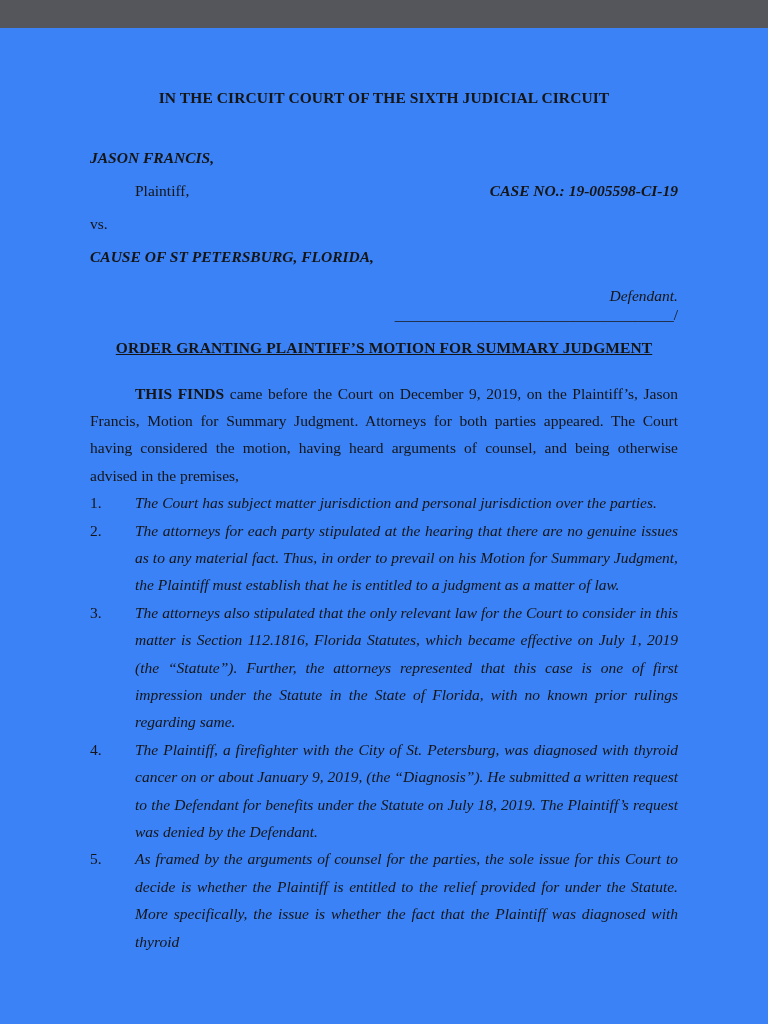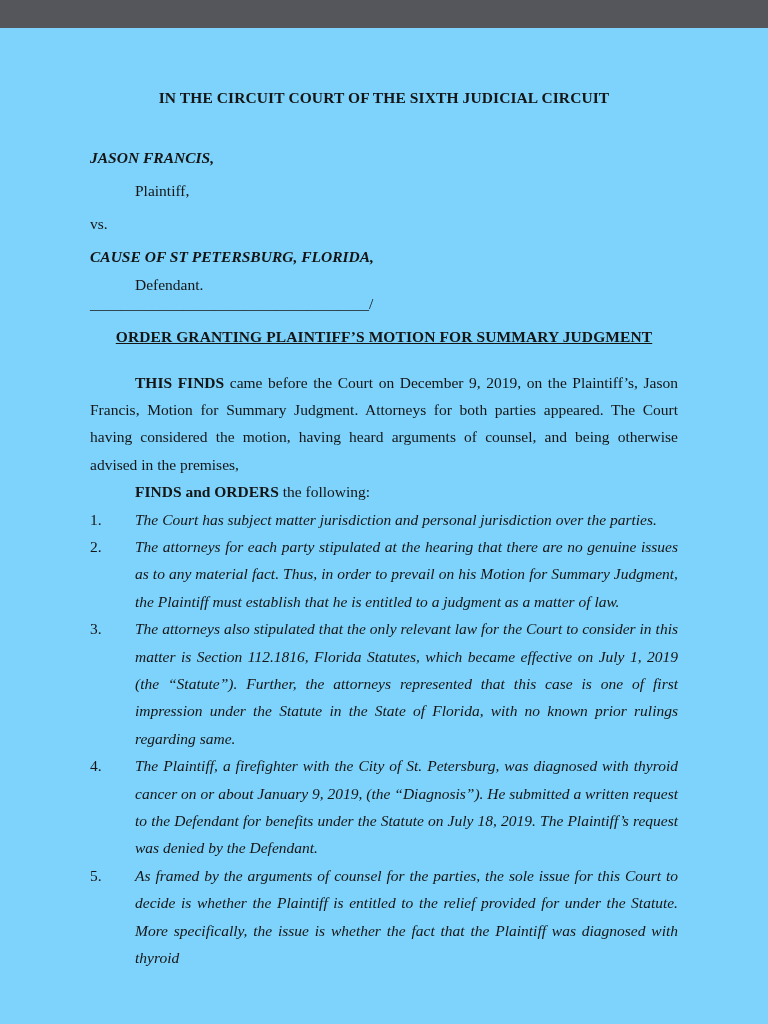--- a/index.html
+++ b/index.html
@@ -12,45 +12,46 @@
     color: #151515;
   }
   .top-bar {
     width: 100%;
     height: 28px;
     background: #54565c;
   }
   .page {
     width: 768px;
     height: 996px;
-    background: #7dd3fc;
+    background: #3b82f6;
     padding: 60px 90px 0 90px;
     font-size: 15.5px;
   }
   .court-header {
     text-align: center;
     font-weight: 700;
     line-height: 19.5px;
     letter-spacing: 0.1px;
   }
   .caption { margin-top: 40px; }
   .cap-line { line-height: 19px; }
   .mt { margin-top: 14px; }
-  .mt-sm { margin-top: 9px; }
+  .mt-sm { margin-top: 20px; font-style: italic; }
   .bold { font-weight: 700; font-style: italic; }
-  .indent1 { padding-left: 45px; }
+  .indent1 { padding-left: 45px; text-align: right; }
   .cap-row {
     display: flex;
     justify-content: space-between;
     align-items: baseline;
   }
   .separator {
     line-height: 19px;
     letter-spacing: 0;
     white-space: nowrap;
+    text-align: right;
   }
   .order-title {
     margin-top: 14px;
     text-align: center;
     font-weight: 700;
     text-decoration: underline;
     line-height: 20px;
     letter-spacing: 0.1px;
     font-family: Liberation Serif, serif;
   }
@@ -78,34 +79,34 @@
 <div class="page">
 
   <div class="court-header">
     <div>IN THE CIRCUIT COURT OF THE SIXTH JUDICIAL CIRCUIT</div>
   </div>
 
   <div class="caption">
     <div class="cap-line bold">JASON FRANCIS,</div>
     <div class="cap-line mt cap-row">
       <span class="indent1">Plaintiff,</span>
+      <span class="bold">CASE NO.: 19-005598-CI-19</span>
     </div>
     <div class="cap-line mt">vs.</div>
     <div class="cap-line mt bold">CAUSE OF ST PETERSBURG, FLORIDA,</div>
     <div class="cap-line mt-sm indent1">Defendant.</div>
     <div class="separator">____________________________________/</div>
   </div>
 
   <div class="order-title">ORDER GRANTING PLAINTIFF’S MOTION FOR SUMMARY JUDGMENT</div>
 
   <div class="body-text">
 
     <p class="para"><b>THIS FINDS</b><span> came before the Court on December 9, 2019, on the Plaintiff’s, Jason Francis, Motion for Summary Judgment. Attorneys for both parties appeared. The Court having considered the motion, having heard arguments of counsel, and being otherwise advised in the premises,</span></p>
 
-    <p class="para"><b>FINDS and ORDERS</b><span> the following:</span></p>
 
     <div class="item">
       <span class="num">1.</span>
       <span class="txt">The Court has subject matter jurisdiction and personal jurisdiction over the parties.</span>
     </div>
 
     <div class="item">
       <span class="num">2.</span>
       <span class="txt">The attorneys for each party stipulated at the hearing that there are no genuine issues as to any material fact. Thus, in order to prevail on his Motion for Summary Judgment, the Plaintiff must establish that he is entitled to a judgment as a matter of law.</span>
     </div>

